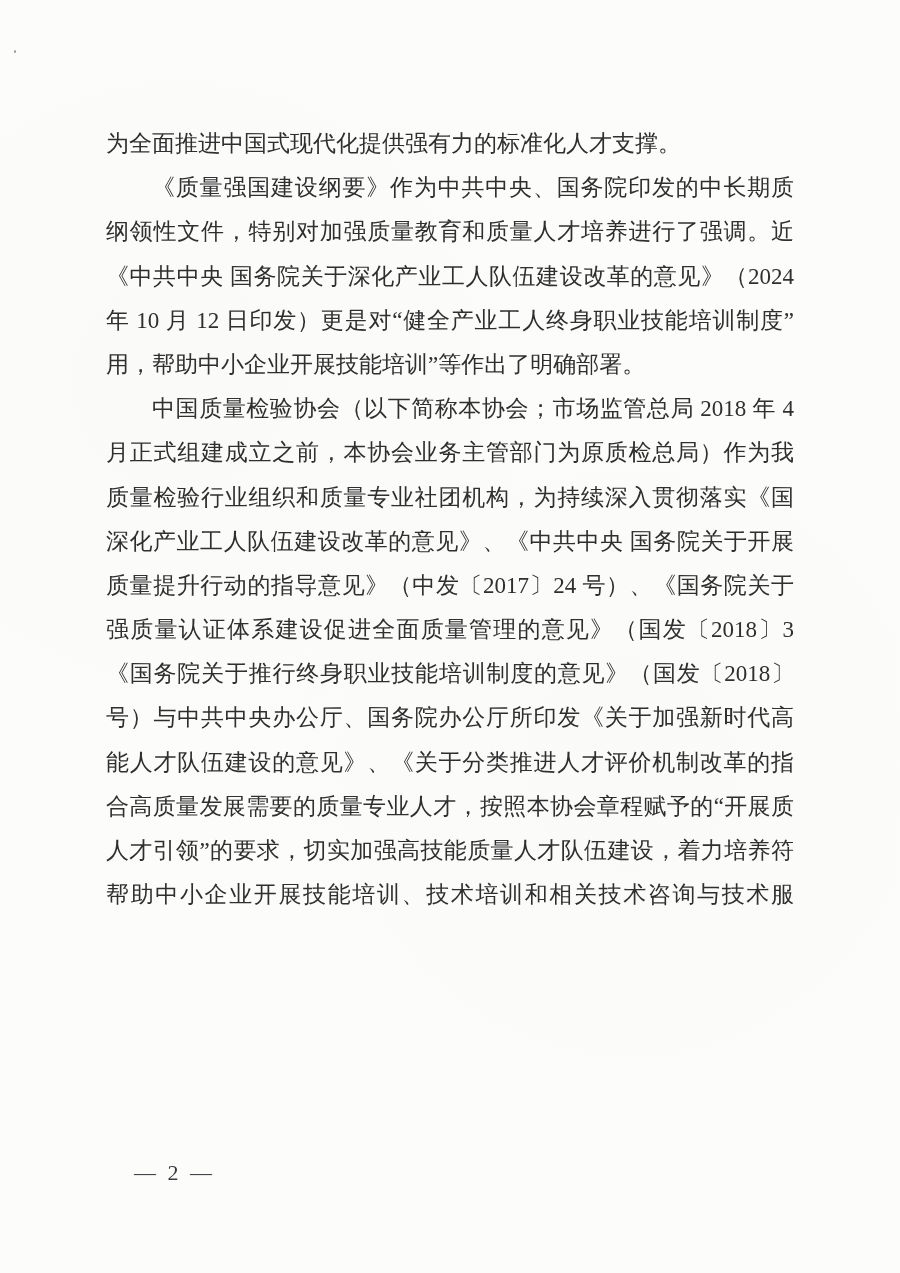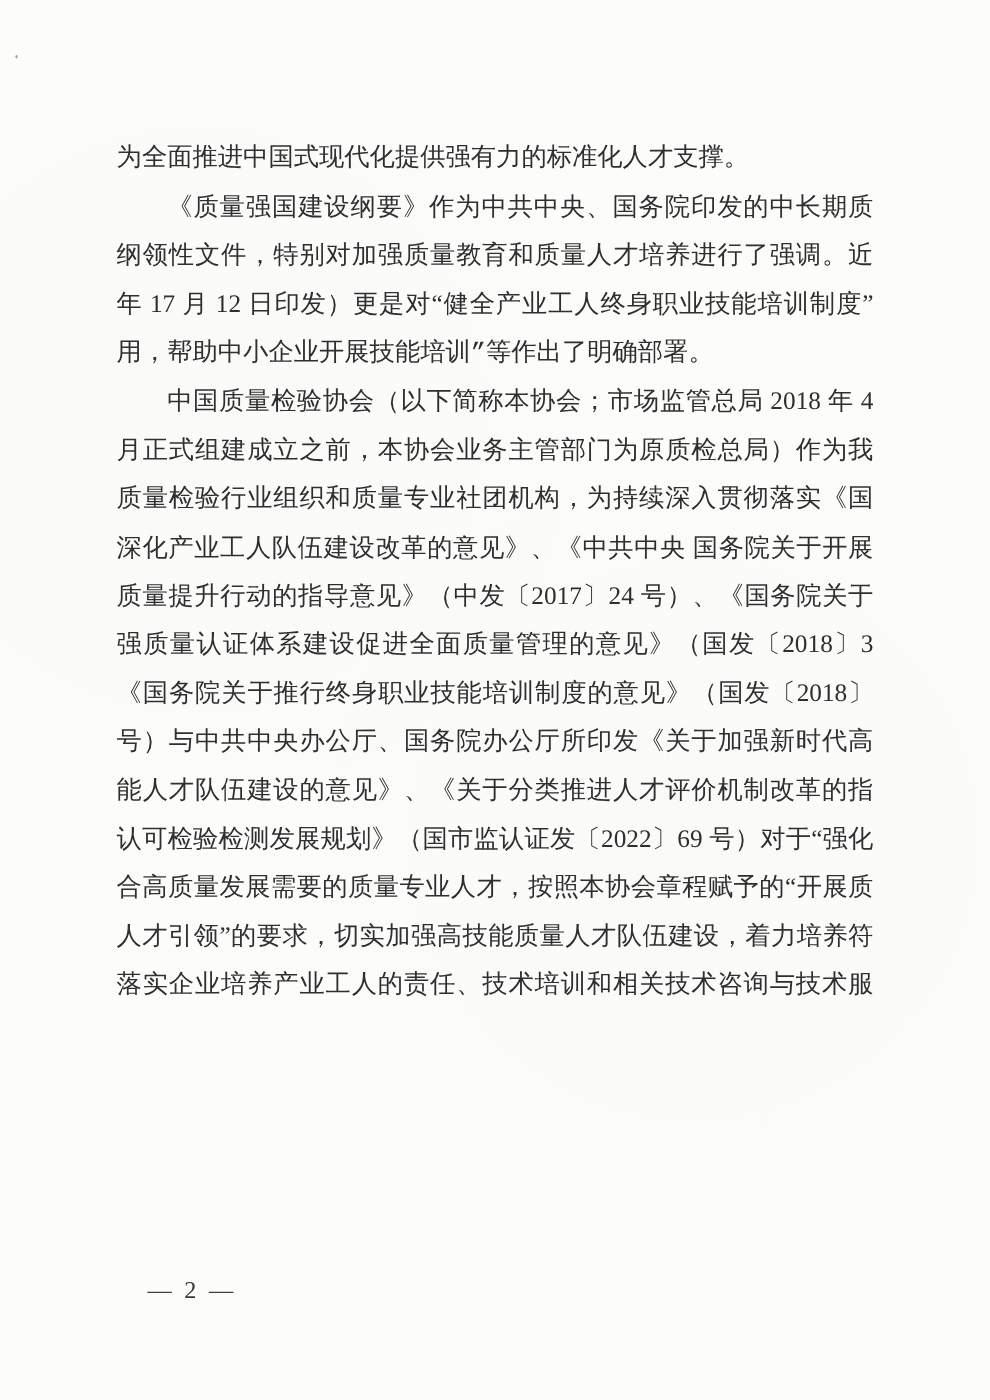--- a/index.html
+++ b/index.html
@@ -40,21 +40,20 @@
     white-space: normal;
     text-align: justify;
     text-align-last: justify;
     text-justify: inter-character;
     overflow: hidden;
   }
   .line.end {
     white-space: normal;
     text-align: right;
     text-align-last: left;
-    font-family: Liberation Mono, monospace;
   }
   .line.indent {
     text-indent: 46px;
   }
   .footer-pageno {
     position: absolute;
     left: 134px;
     top: 1160px;
     color: #3a3a3e;
     font-size: 22px;
@@ -74,30 +73,30 @@
 </head>
 <body>
 
 <div class="paper"></div>
 <div class="speck"></div>
 
 <div class="page-text">
   <div class="line end">为全面推进中国式现代化提供强有力的标准化人才支撑。</div>
   <div class="line justify indent">《质量强国建设纲要》作为中共中央、国务院印发的中长期质量</div>
   <div class="line justify">纲领性文件，特别对加强质量教育和质量人才培养进行了强调。近日，</div>
-  <div class="line justify">年 17 月 12 日印发）更是对“健全产业工人终身职业技能培训制度”</div>
+  <div class="line justify">《中共中央 国务院关于深化产业工人队伍建设改革的意见》（2024</div>
+  <div class="line justify">年 10 月 12 日印发）更是对“健全产业工人终身职业技能培训制度”</div>
   <div class="line end">用，帮助中小企业开展技能培训”等作出了明确部署。</div>
   <div class="line justify indent">中国质量检验协会（以下简称本协会；市场监管总局 2018 年 4</div>
   <div class="line justify">月正式组建成立之前，本协会业务主管部门为原质检总局）作为我国</div>
   <div class="line justify">质量检验行业组织和质量专业社团机构，为持续深入贯彻落实《国家</div>
   <div class="line justify">深化产业工人队伍建设改革的意见》、《中共中央 国务院关于开展</div>
   <div class="line justify">质量提升行动的指导意见》（中发〔2017〕24 号）、《国务院关于加</div>
   <div class="line justify">强质量认证体系建设促进全面质量管理的意见》（国发〔2018〕3 号）、</div>
   <div class="line justify">《国务院关于推行终身职业技能培训制度的意见》（国发〔2018〕11</div>
   <div class="line justify">号）与中共中央办公厅、国务院办公厅所印发《关于加强新时代高技</div>
   <div class="line justify">能人才队伍建设的意见》、《关于分类推进人才评价机制改革的指导</div>
-  <div class="line justify">认可检验检测发展规划》（国市监认证发〔2022〕69 号）对于“强化</div>
   <div class="line justify">合高质量发展需要的质量专业人才，按照本协会章程赋予的“开展质</div>
   <div class="line justify">人才引领”的要求，切实加强高技能质量人才队伍建设，着力培养符</div>
-  <div class="line justify">落实企业培养产业工人的责任、技术培训和相关技术咨询与技术服</div>
+  <div class="line justify">帮助中小企业开展技能培训、技术培训和相关技术咨询与技术服</div>
 </div>
 
 <div class="footer-pageno">— 2 —</div>
 
 </body></html>

